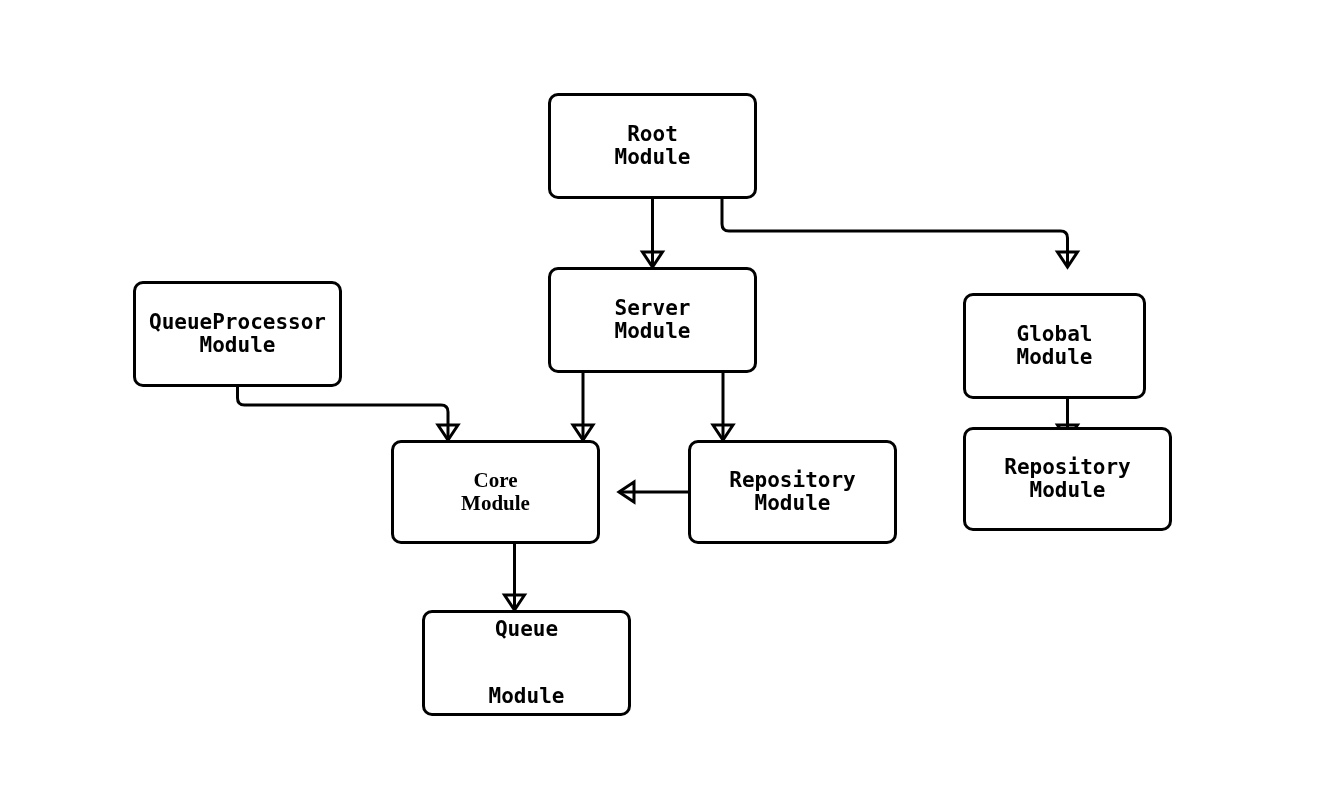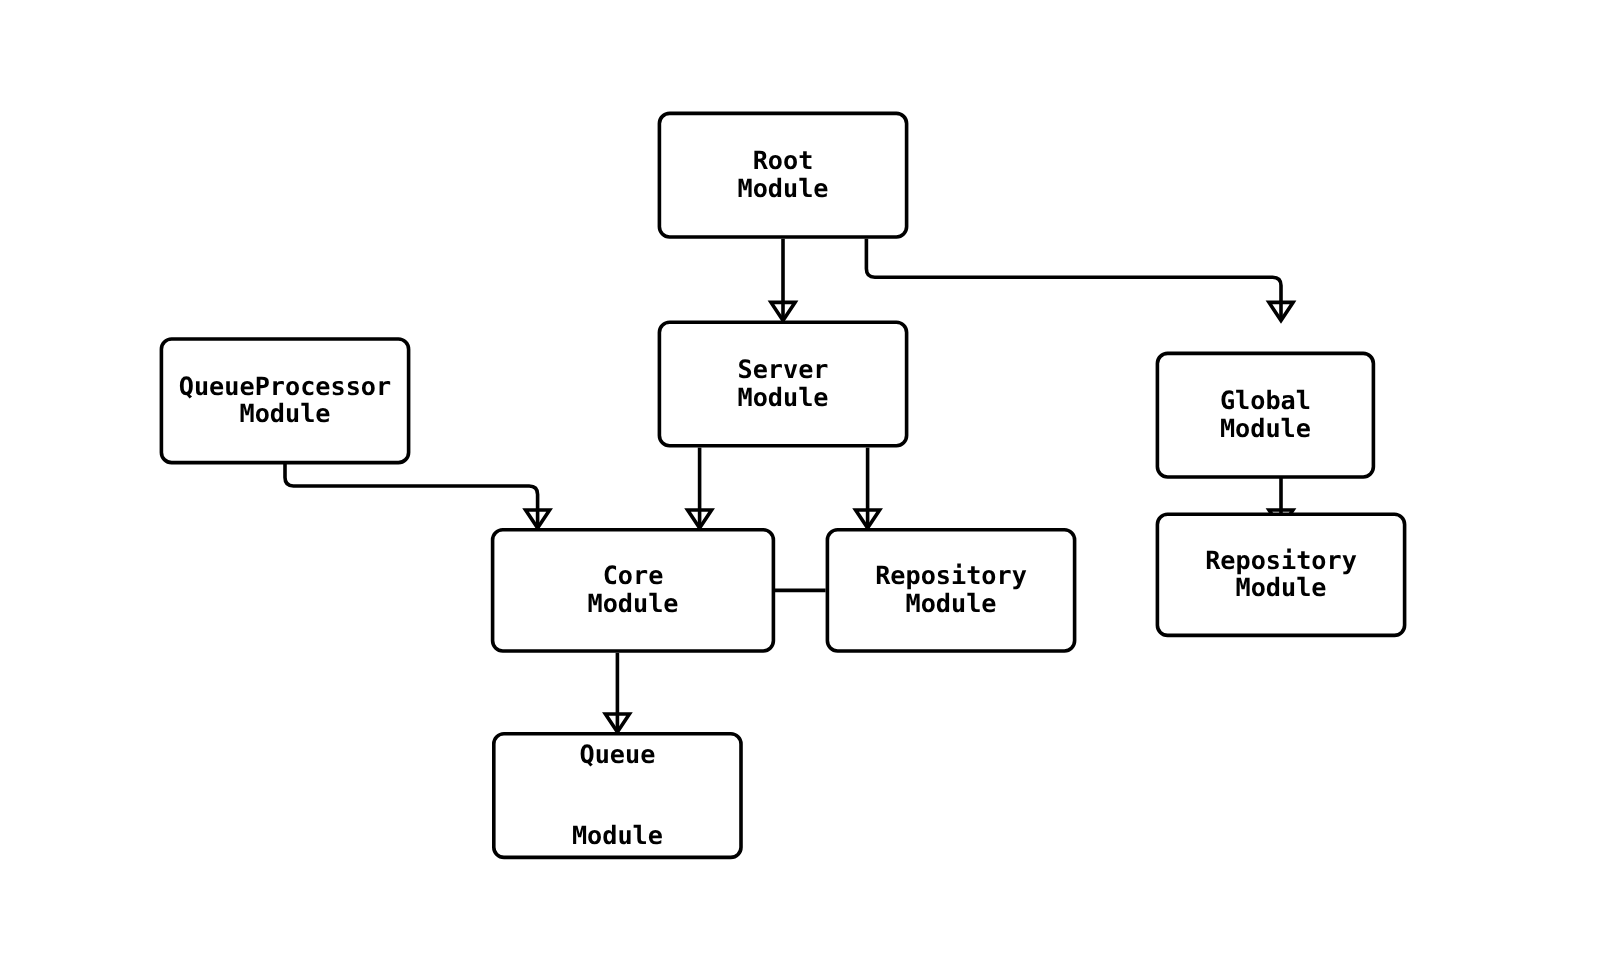--- a/index.html
+++ b/index.html
@@ -80,33 +80,33 @@
   <div class="node" style="left:548px; top:267px; width:209px; height:106px;">
     <span>Server</span>
     <span>Module</span>
   </div>
 
   <div class="node" style="left:963px; top:267px; width:183px; height:106px;margin-top:26px;">
     <span>Global</span>
     <span>Module</span>
   </div>
 
-  <div class="node" style="left:409px; top:440px; width:237px; height:104px;">
+  <div class="node" style="left:391px; top:440px; width:209px; height:104px;font-family:Liberation Serif, serif;">
     <span>Core</span>
     <span>Module</span>
   </div>
 
   <div class="node" style="left:688px; top:440px; width:209px; height:104px;">
     <span>Repository</span>
     <span>Module</span>
   </div>
 
   <div class="node" style="left:963px; top:427px; width:209px; height:104px;text-align:right;">
     <span>Repository</span>
     <span>Module</span>
   </div>
 
-  <div class="node" style="left:410px; top:610px; width:209px; height:106px;gap:44px;">
+  <div class="node" style="left:422px; top:610px; width:209px; height:106px;gap:44px;">
     <span>Queue</span>
     <span>Module</span>
   </div>
 
 </div>
 
 </body></html>

